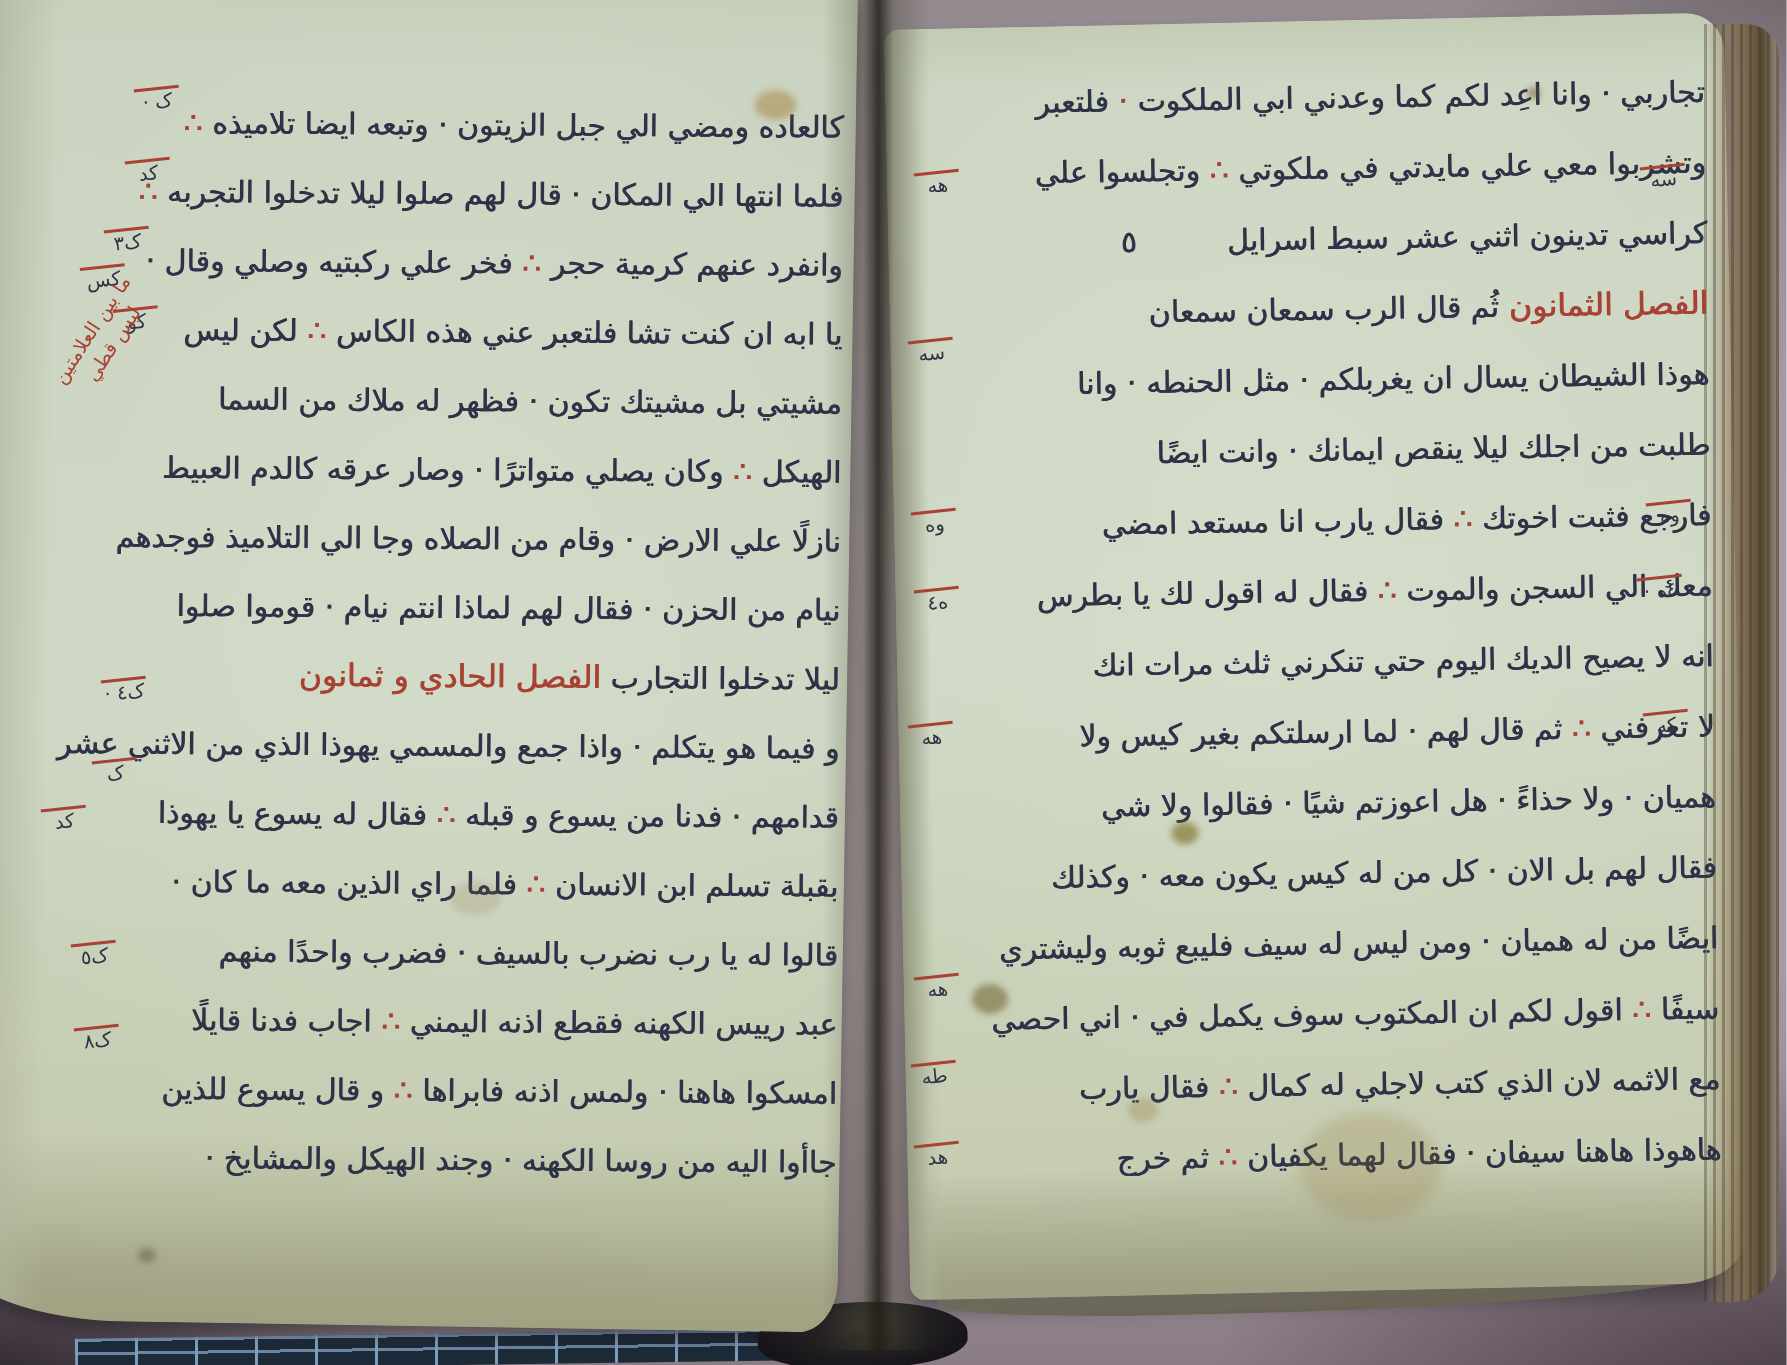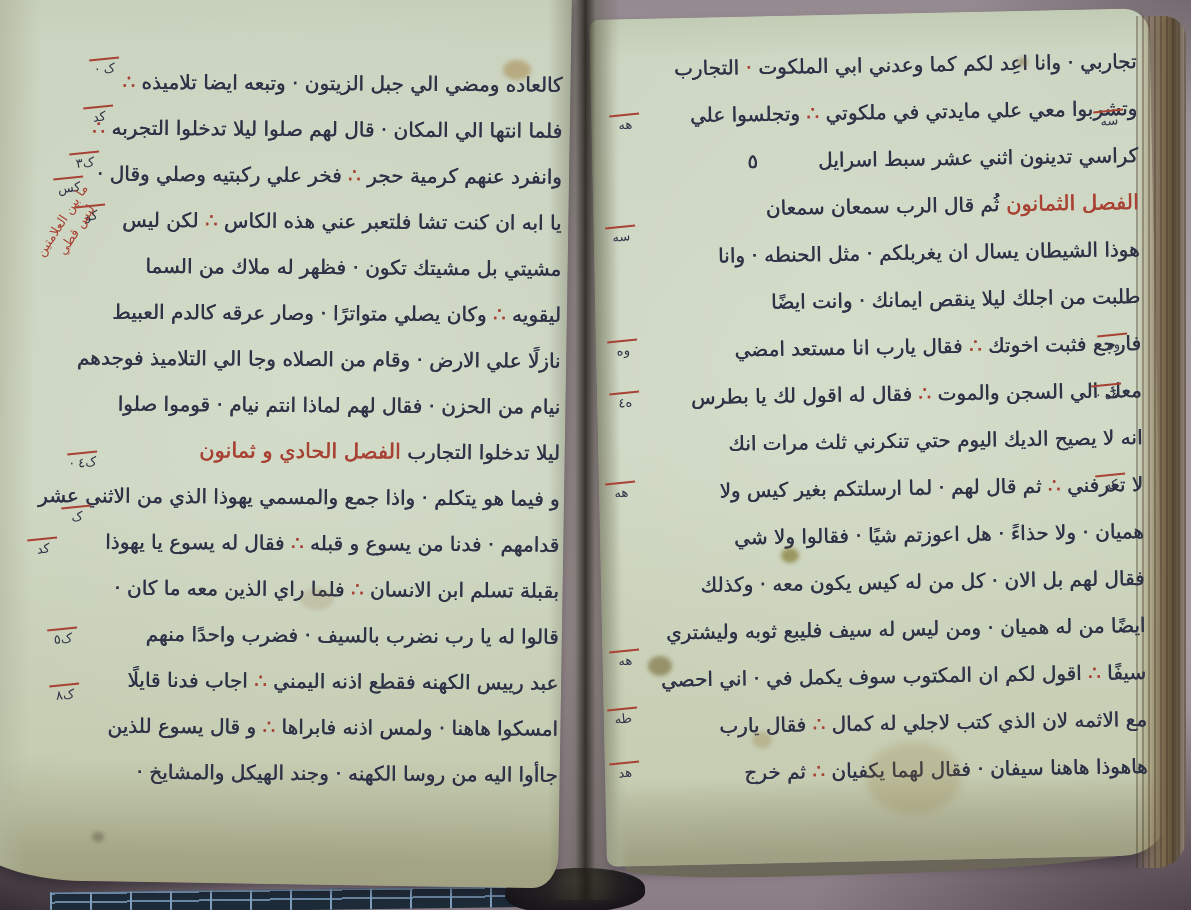--- a/index.html
+++ b/index.html
@@ -124,34 +124,34 @@
 <div class="abs" id="right-page"></div>
 <div class="abs" id="gutter"></div>
 <div class="abs" id="fore-edge"></div>
 
 <div class="abs page-text" id="left-text">
     <div class="line"><span>كالعاده ومضي الي جبل الزيتون · وتبعه ايضا تلاميذه </span><span class="red">∴</span></div>
     <div class="line"><span>فلما انتها الي المكان · قال لهم صلوا ليلا تدخلوا التجربه </span><span class="red">∴</span></div>
     <div class="line"><span>وانفرد عنهم كرمية حجر </span><span class="red">∴</span><span> فخر علي ركبتيه وصلي وقال ·</span></div>
     <div class="line"><span>يا ابه ان كنت تشا فلتعبر عني هذه الكاس </span><span class="red">∴</span><span> لكن ليس</span></div>
     <div class="line"><span>مشيتي بل مشيتك تكون · فظهر له ملاك من السما</span></div>
-    <div class="line"><span>ليقويه </span><span class="red">∴</span><span> وكان يصلي متواترًا · وصار عرقه كالدم العبيط</span></div>
+    <div class="line"><span>الهيكل </span><span class="red">∴</span><span> وكان يصلي متواترًا · وصار عرقه كالدم العبيط</span></div>
     <div class="line"><span>نازلًا علي الارض · وقام من الصلاه وجا الي التلاميذ فوجدهم</span></div>
     <div class="line"><span>نيام من الحزن · فقال لهم لماذا انتم نيام · قوموا صلوا</span></div>
     <div class="line"><span>ليلا تدخلوا التجارب </span><span class="red heading">الفصل الحادي و ثمانون</span></div>
     <div class="line"><span>و فيما هو يتكلم · واذا جمع والمسمي يهوذا الذي من الاثني عشر</span></div>
     <div class="line"><span>قدامهم · فدنا من يسوع و قبله </span><span class="red">∴</span><span> فقال له يسوع يا يهوذا</span></div>
     <div class="line"><span>بقبلة تسلم ابن الانسان </span><span class="red">∴</span><span> فلما راي الذين معه ما كان ·</span></div>
     <div class="line"><span>قالوا له يا رب نضرب بالسيف · فضرب واحدًا منهم</span></div>
     <div class="line"><span>عبد رييس الكهنه فقطع اذنه اليمني </span><span class="red">∴</span><span> اجاب فدنا قايلًا</span></div>
     <div class="line"><span>امسكوا هاهنا · ولمس اذنه فابراها </span><span class="red">∴</span><span> و قال يسوع للذين</span></div>
     <div class="line"><span>جاأوا اليه من روسا الكهنه · وجند الهيكل والمشايخ ·</span></div>
   </div>
 <div class="abs page-text" id="right-text">
-    <div class="line"><span>تجاربي · وانا اعِد لكم كما وعدني ابي الملكوت </span><span class="red">·</span><span> التجارب</span></div>
+    <div class="line"><span>تجاربي · وانا اعِد لكم كما وعدني ابي الملكوت </span><span class="red">·</span><span> فلتعبر</span></div>
     <div class="line"><span>وتشربوا معي علي مايدتي في ملكوتي </span><span class="red">∴</span><span> وتجلسوا علي</span></div>
     <div class="line"><span>كراسي تدينون اثني عشر سبط اسرايل</span><span>   ٥</span></div>
     <div class="line"><span class="red heading">الفصل الثمانون </span><span>ثُم قال الرب سمعان سمعان</span></div>
     <div class="line"><span>هوذا الشيطان يسال ان يغربلكم · مثل الحنطه · وانا</span></div>
     <div class="line"><span>طلبت من اجلك ليلا ينقص ايمانك · وانت ايضًا</span></div>
     <div class="line"><span>فارجع فثبت اخوتك </span><span class="red">∴</span><span> فقال يارب انا مستعد امضي</span></div>
     <div class="line"><span>معك الي السجن والموت </span><span class="red">∴</span><span> فقال له اقول لك يا بطرس</span></div>
     <div class="line"><span>انه لا يصيح الديك اليوم حتي تنكرني ثلث مرات انك</span></div>
     <div class="line"><span>لا تعرفني </span><span class="red">∴</span><span> ثم قال لهم · لما ارسلتكم بغير كيس ولا</span></div>
     <div class="line"><span>هميان · ولا حذاءً · هل اعوزتم شيًا · فقالوا ولا شي</span></div>

